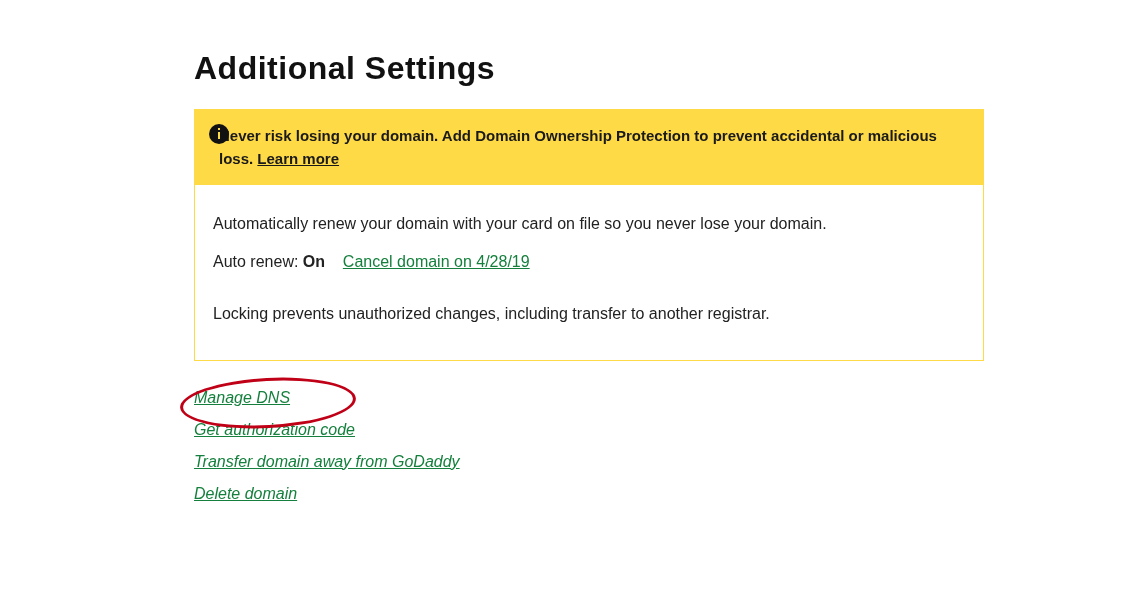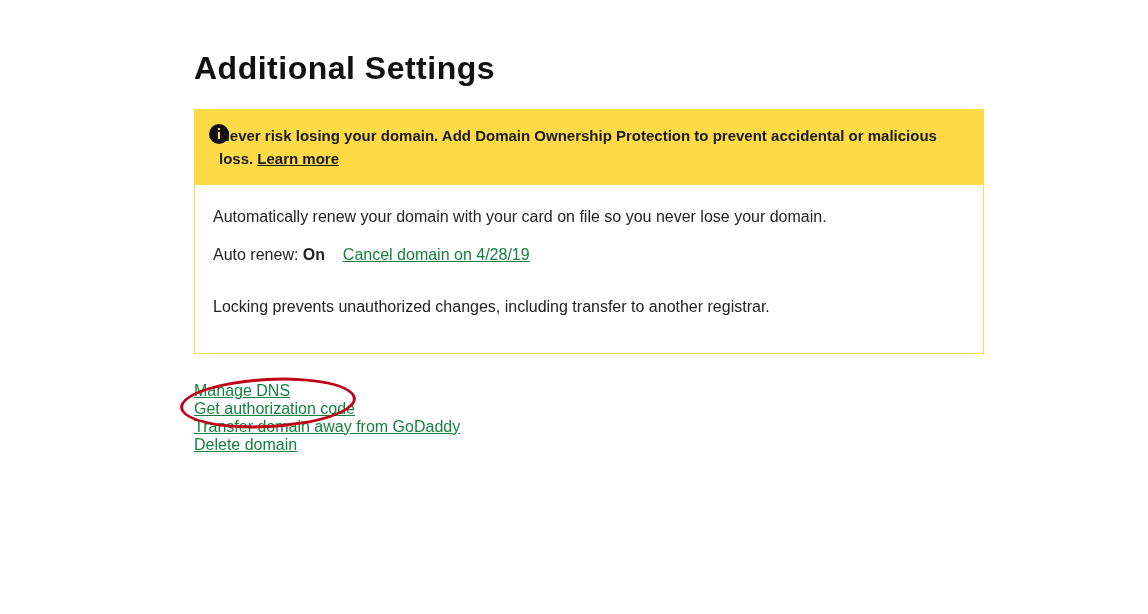--- a/index.html
+++ b/index.html
@@ -53,39 +53,40 @@
     text-decoration: underline;
     font-weight: 700;
   }
   .body {
     padding: 20px 18px 20px 18px;
     font-size: 16px;
     color: #222;
     line-height: 1.5;
   }
   .body p {
-    margin: 0 0 14px 0;
+    margin: 7px 0 14px 0;
   }
   .body .row {
     margin: 0 0 28px 0;
   }
   .body .row:last-child { margin-bottom: 0; }
   .status {
     font-weight: 700;
   }
   .link {
     color: #15803d;
     text-decoration: underline;
     cursor: pointer;
   }
   .actions {
     display: flex;
     flex-direction: column;
-    gap: 0;
+    gap: 14px;
     font-size: 16px;
+    font-style: italic;
   }
   .actions .link { width: fit-content; }
   .circle-annot {
     position: absolute;
     width: 170px;
     height: 44px;
     border: 3px solid #c00016;
     border-radius: 50% / 50%;
     transform: rotate(-3deg);
     left: 180px;

